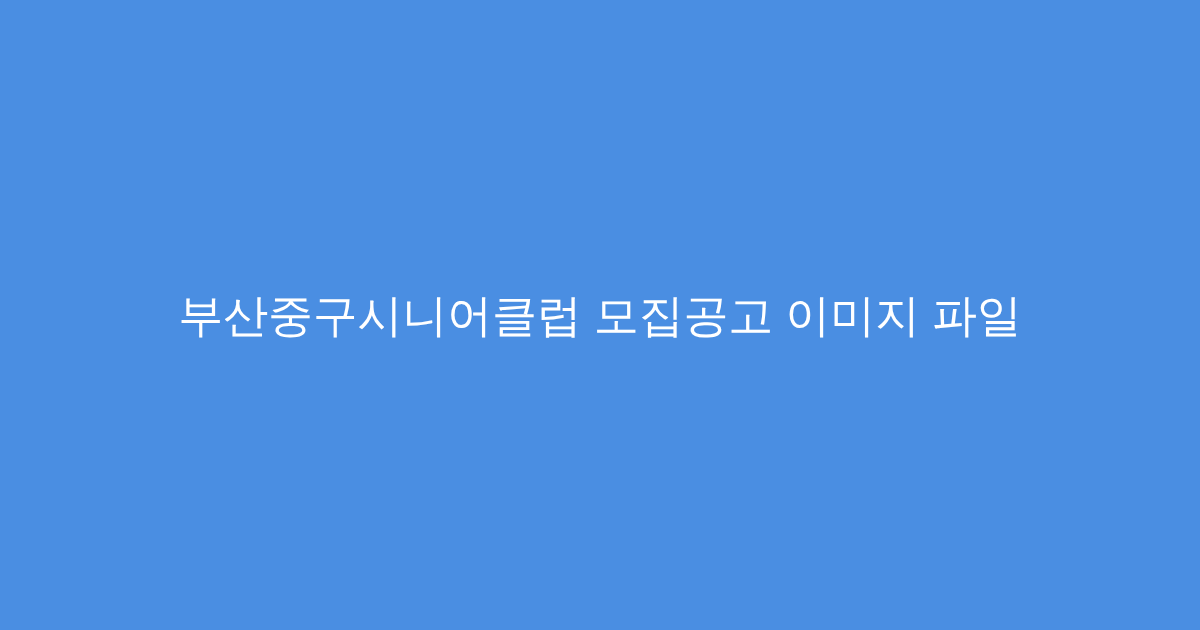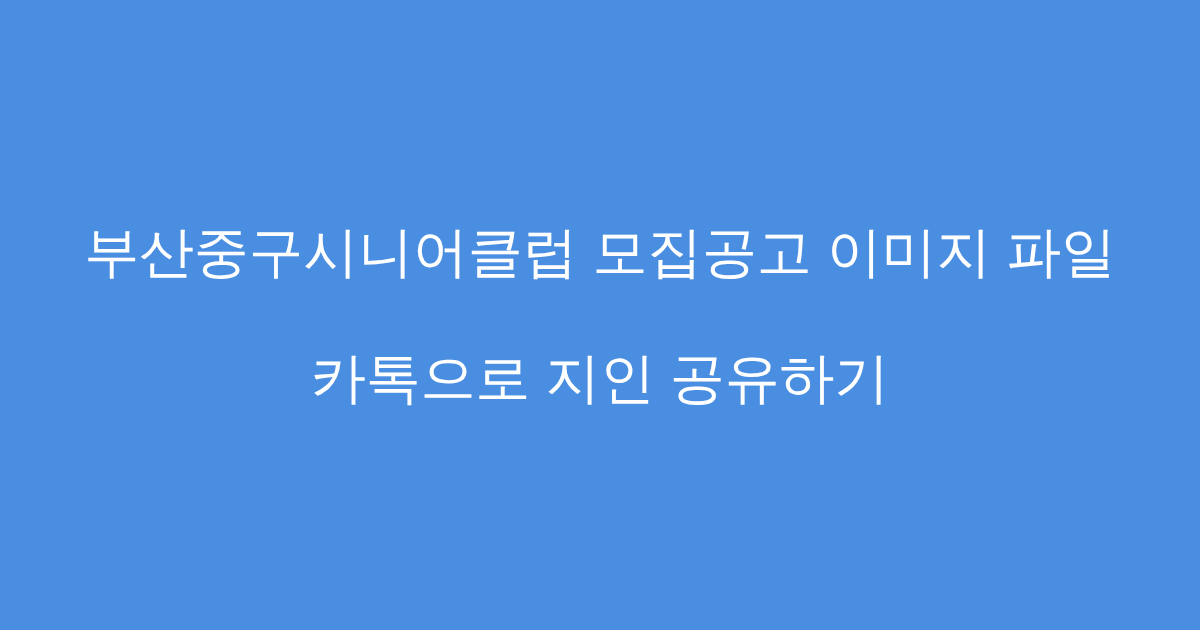--- a/index.html
+++ b/index.html
@@ -46,17 +46,16 @@
   }
 
   .headline-line {
     display: block;
   }
 </style>
 </head>
 <body>
 
 <div class="card" style="background-color: rgb(74, 142, 226);">
-  <h1 class="headline" style="color: rgb(255, 255, 255); font-size: 55px; line-height: 63px; text-align: center;">
+  <h1 class="headline" style="color: rgb(255, 255, 255); font-size: 45px; line-height: 63px; text-align: center;">
     <span class="headline-line">부산중구시니어클럽 모집공고 이미지 파일</span>
-    <span class="headline-line">카톡으로 지인 공유하기</span>
   </h1>
 </div>
 
 </body></html>

